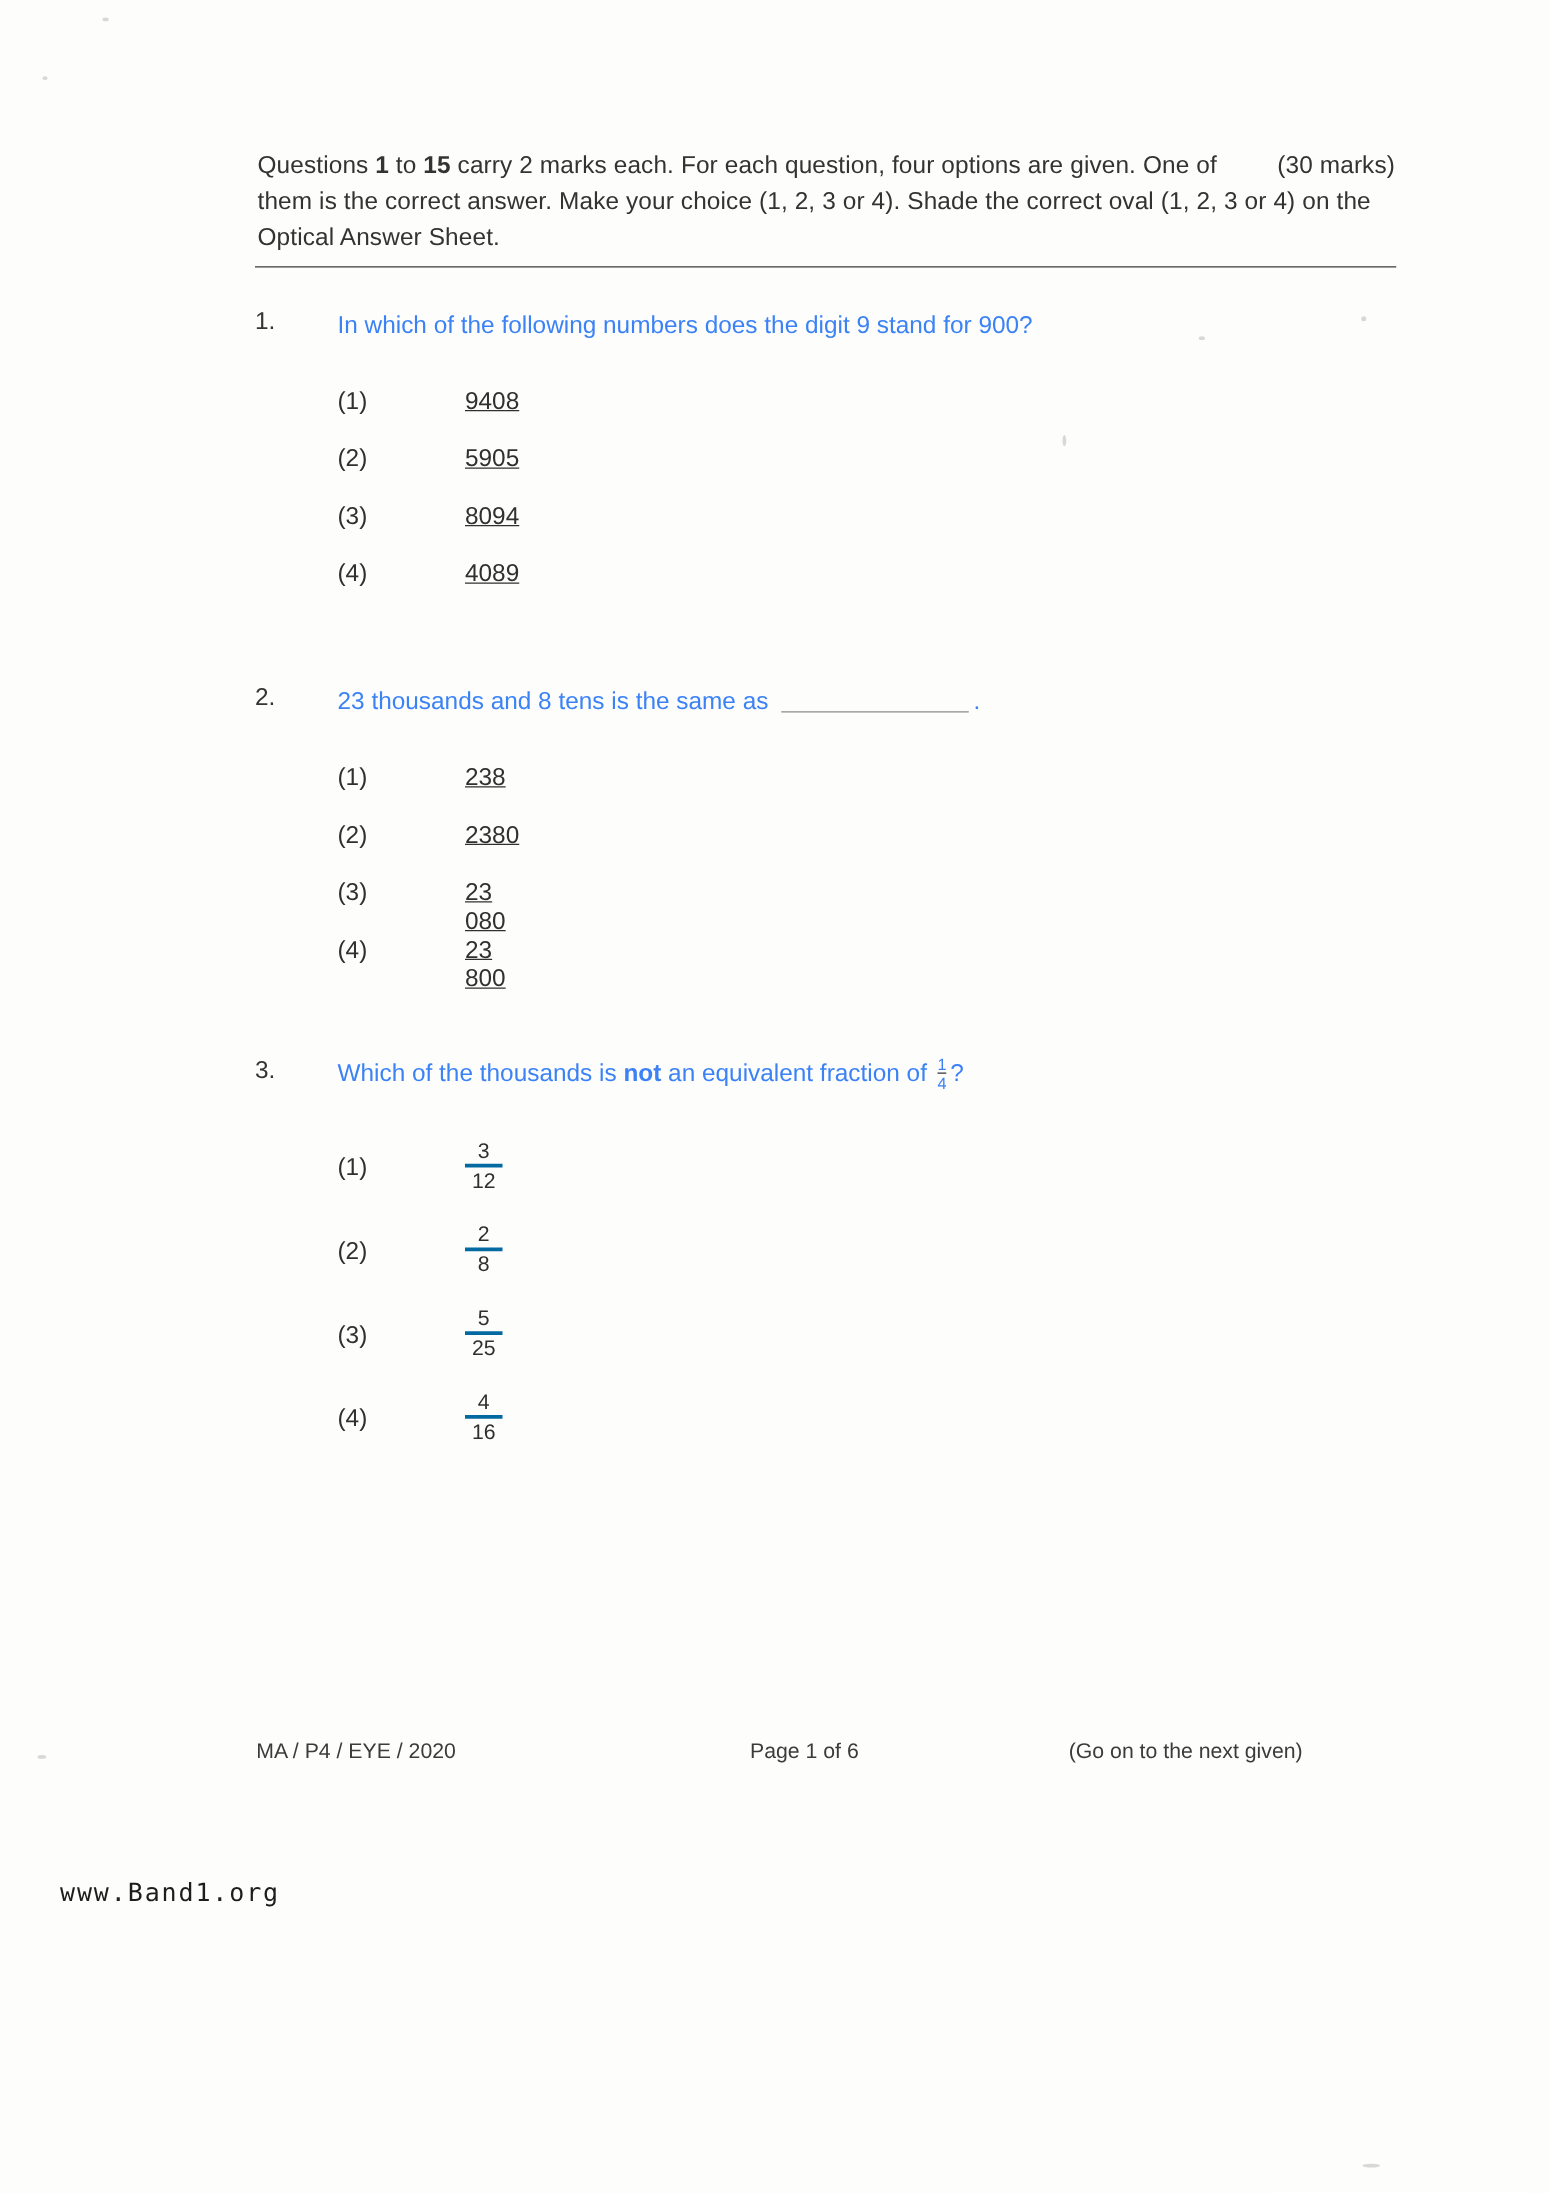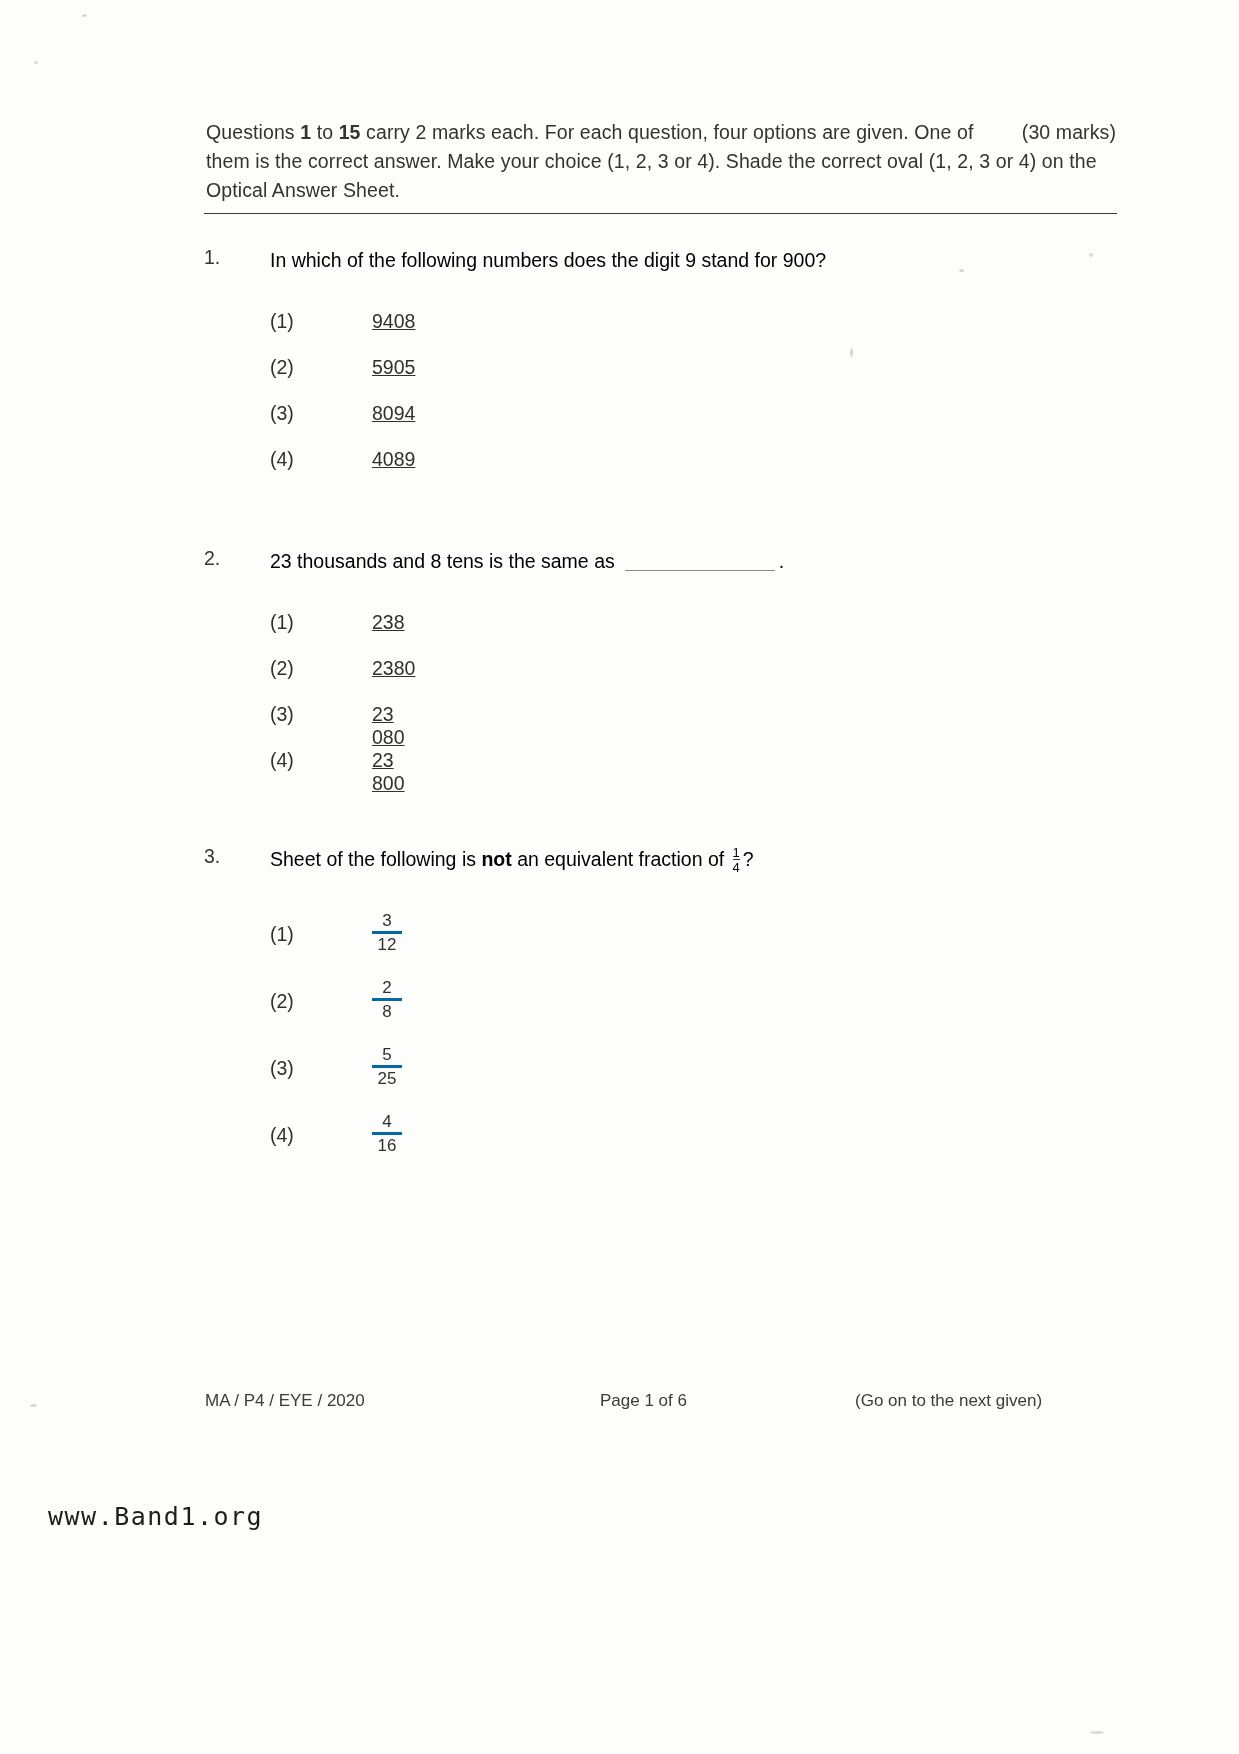--- a/index.html
+++ b/index.html
@@ -68,21 +68,21 @@
     width: 40px;
     font-size: 19.5px;
     color: #343434;
   }
   .q-text {
     position: absolute;
     left: 66px;
     top: 0;
     font-size: 19.5px;
     line-height: 28px;
-    color: #000000;
+    color: #3b82f6;
     white-space: nowrap;
   }
   .q-text b { font-weight: bold; }
 
   .blank-line {
     display: inline-block;
     width: 150px;
     border-bottom: 1px solid #8a8a8a;
     margin: 0 4px -3px 10px;
     height: 12px;
@@ -146,21 +146,21 @@
   }
   .footer-code { left: 205px; }
   .footer-page { left: 600px; }
   .footer-next { left: 855px; }
 
   .watermark {
     position: absolute;
     left: 48px;
     top: 1502px;
     font-family: "DejaVu Sans Mono", monospace;
-    font-size: 25px;
+    font-size: 20px;
     letter-spacing: 1.5px;
     color: #1d1d1d;
   }
 </style>
 </head>
 <body>
 
 <div class="page">
 
   <div class="speck" style="left:82px; top:14px; width:5px; height:3px;"></div>
@@ -224,21 +224,21 @@
       <div class="opt">
         <span class="lbl">(4)</span>
         <span class="val">23 800</span>
       </div>
     </div>
   </div>
 
   <div class="question" style="top:845px;">
     <div class="q-num">3.</div>
     <div class="q-text">
-      <span>Sheet of the following is </span><b>not</b><span> an equivalent fraction of </span><span class="frac-inline"><span class="num">1</span><span class="den">4</span></span><span>?</span>
+      <span>Which of the thousands is </span><b>not</b><span> an equivalent fraction of </span><span class="frac-inline"><span class="num">1</span><span class="den">4</span></span><span>?</span>
     </div>
     <div class="options" style="top:78px;">
       <div class="opt" style="height:67px;">
         <span class="lbl">(1)</span>
         <span class="frac-opt">
           <span class="num">3</span>
           <span class="den">12</span>
         </span>
       </div>
       <div class="opt" style="height:67px;">

